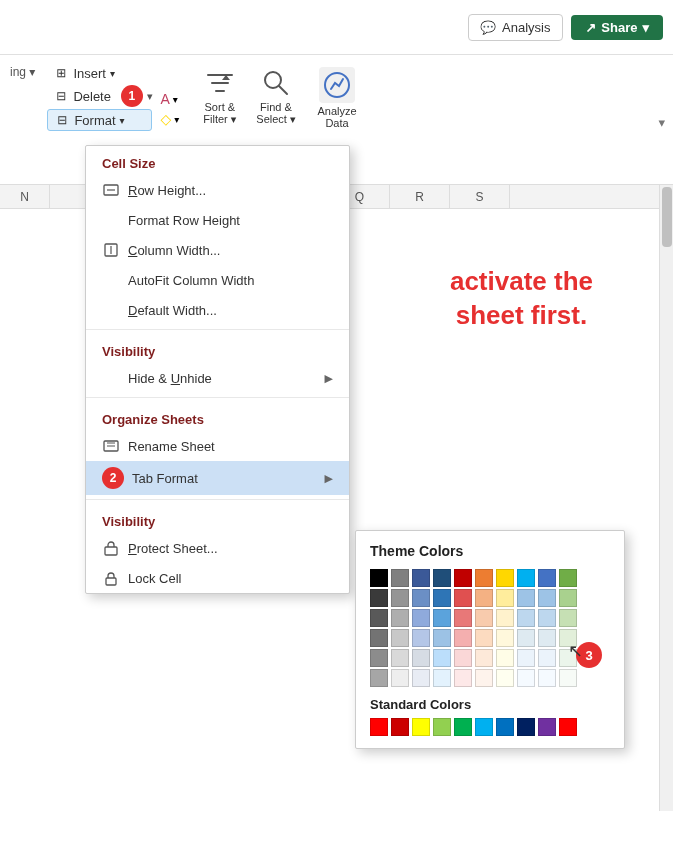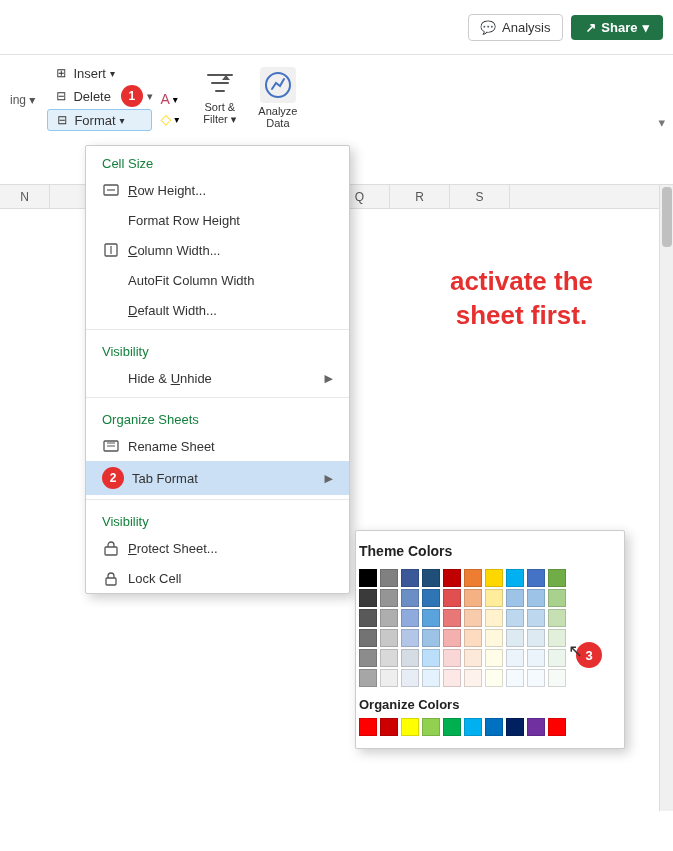--- a/index.html
+++ b/index.html
@@ -196,23 +196,23 @@
       left: 85px;
       width: 265px;
       background: #fff;
       border: 1px solid #ccc;
       box-shadow: 4px 4px 12px rgba(0,0,0,0.2);
       border-radius: 2px;
       z-index: 100;
     }
 
     .menu-section-header {
-      font-weight: 400;
-      font-size: 13px;
-      color: #15803d;
+      font-weight: 700;
+      font-size: 13px;
+      color: #7f1d1d;
       padding: 10px 16px 4px 16px;
     }
 
     .menu-item {
       display: flex;
       align-items: center;
       gap: 8px;
       padding: 6px 16px;
       cursor: pointer;
       font-size: 13px;
@@ -248,21 +248,21 @@
     .color-panel {
       position: absolute;
       top: 530px;
       left: 355px;
       width: 270px;
       background: #fff;
       border: 1px solid #ccc;
       box-shadow: 4px 4px 12px rgba(0,0,0,0.2);
       border-radius: 2px;
       z-index: 200;
-      padding: 12px 3px;
+      padding: 12px 14px;
     }
 
     .color-panel-title {
       font-weight: 700;
       font-size: 14px;
       color: #222;
       margin-bottom: 10px;
     }
 
     .color-grid {
@@ -391,21 +391,21 @@
   </button>
   <button class="share-btn">
     <span>↗</span>
     <span>Share</span>
     <span>▾</span>
   </button>
 </div>
 
 <div class="ribbon">
 
-  <div style="display:flex;flex-direction:column;gap:2px;margin-right:8px;padding-top:2px;margin-top:28px;">
+  <div style="display:flex;flex-direction:column;gap:2px;margin-right:8px;padding-top:2px;">
     <span style="font-size:12px;color:#555;">ing ▾</span>
   </div>
 
   <div class="ribbon-group">
     <button class="ribbon-btn">
       <span class="ribbon-icon">⊞</span>
       <span>Insert</span>
       <span style="font-size:10px;">▾</span>
     </button>
     <div style="display:flex;align-items:center;gap:4px;">
@@ -439,20 +439,29 @@
   <div class="ribbon-large-group">
     <div class="ribbon-large-icon">
       <svg width="32" height="32" viewBox="0 0 32 32" fill="none">
         <path d="M4 8h24M8 16h16M12 24h8" stroke="#555" stroke-width="2" stroke-linecap="round"></path>
         <polygon points="26,13 30,8 34,13" fill="#555" transform="translate(-8,0)"></polygon>
       </svg>
     </div>
     <div class="ribbon-large-label">Sort &amp;<br>Filter ▾</div>
   </div>
 
+  <div class="ribbon-large-group">
+    <div class="ribbon-large-icon">
+      <svg width="32" height="32" viewBox="0 0 32 32" fill="none">
+        <circle cx="13" cy="13" r="8" stroke="#555" stroke-width="2"></circle>
+        <line x1="19" y1="19" x2="27" y2="27" stroke="#555" stroke-width="2" stroke-linecap="round"></line>
+      </svg>
+    </div>
+    <div class="ribbon-large-label">Find &amp;<br>Select ▾</div>
+  </div>
 
   <div class="analyze-btn">
     <div class="analyze-icon">
       <svg width="28" height="28" viewBox="0 0 28 28" fill="none">
         <circle cx="14" cy="14" r="12" stroke="#4472C4" stroke-width="2"></circle>
         <path d="M8 18 L12 12 L16 15 L20 8" stroke="#4472C4" stroke-width="2" fill="none" stroke-linecap="round"></path>
       </svg>
     </div>
     <div class="ribbon-large-label">Analyze<br>Data</div>
   </div>
@@ -655,21 +664,21 @@
       </div>
       <div class="color-col">
         <span class="color-swatch" style="background: rgb(112, 173, 71);"></span>
         <span class="color-swatch" style="background: rgb(169, 209, 142);"></span>
         <span class="color-swatch" style="background: rgb(198, 224, 180);"></span>
         <span class="color-swatch" style="background: rgb(226, 239, 218);"></span>
         <span class="color-swatch" style="background: rgb(235, 245, 235);"></span>
         <span class="color-swatch" style="background: rgb(247, 251, 247);"></span>
       </div>
     </div>
-  <div class="color-section-title">Organize Colors</div>
+  <div class="color-section-title">Standard Colors</div>
   <div class="std-color-row" id="std-color-row">
   <span class="color-swatch" style="background: rgb(255, 0, 0);"></span>
       <span class="color-swatch" style="background: rgb(204, 0, 0);"></span>
       <span class="color-swatch" style="background: rgb(255, 255, 0);"></span>
       <span class="color-swatch" style="background: rgb(146, 208, 80);"></span>
       <span class="color-swatch" style="background: rgb(0, 176, 80);"></span>
       <span class="color-swatch" style="background: rgb(0, 176, 240);"></span>
       <span class="color-swatch" style="background: rgb(0, 112, 192);"></span>
       <span class="color-swatch" style="background: rgb(0, 32, 96);"></span>
       <span class="color-swatch" style="background: rgb(112, 48, 160);"></span>

